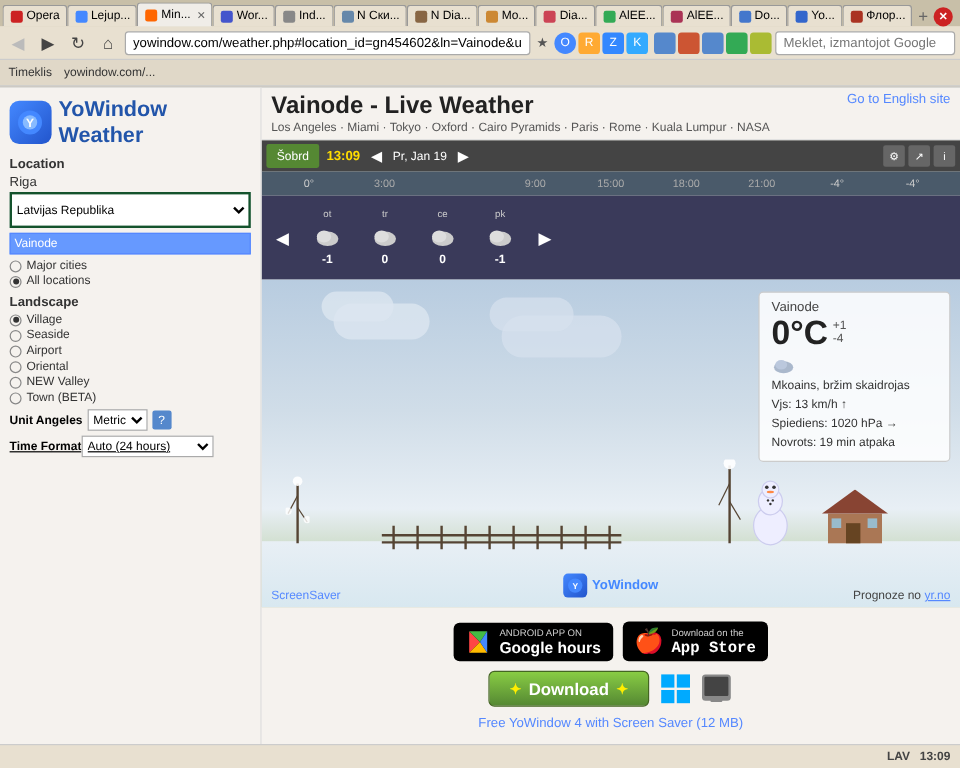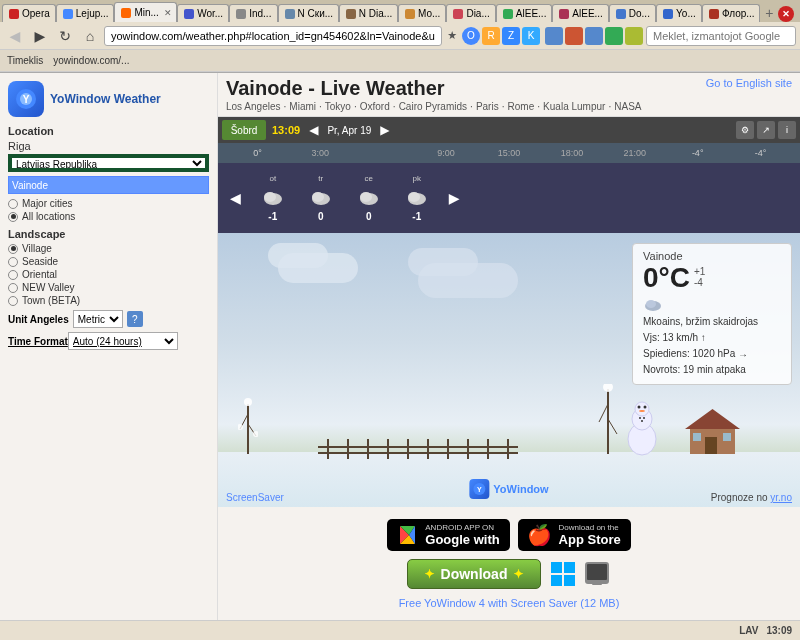--- a/index.html
+++ b/index.html
@@ -23,23 +23,23 @@
     .bookmarks-bar { display: flex; align-items: center; height: 22px; padding: 0 4px; gap: 4px; background: #e0d8c8; border-bottom: 1px solid #ccc; overflow: hidden; }
     .bookmark { font-size: 10px; color: #333; cursor: pointer; white-space: nowrap; padding: 1px 3px; }
 
     
     .status-bar { position: absolute; bottom: 0; left: 0; right: 0; height: 20px; background: #e8e0d0; border-top: 1px solid #ccc; display: flex; align-items: center; padding: 0 8px; font-size: 10px; color: #444; gap: 8px; font-weight: bold; }
 
     
     .sidebar { width: 218px; flex-shrink: 0; background: #f5f2ee; border-right: 1px solid #ddd; padding: 8px; overflow-y: auto; }
     .sidebar-logo { display: flex; align-items: center; gap: 6px; margin-bottom: 8px; }
     .logo-icon { width: 36px; height: 36px; background: linear-gradient(135deg, #4488ff, #2255cc); border-radius: 8px; display: flex; align-items: center; justify-content: center; color: white; font-weight: bold; font-size: 10px; }
-    .logo-title { font-size: 12px; font-weight: bold; color: #2255aa; }
+    .logo-title { font-size: 18px; font-weight: bold; color: #2255aa; }
     .sidebar-section { font-size: 11px; font-weight: bold; color: #333; margin: 6px 0 3px; }
-    .sidebar-select { width: 100%; height: 18px; font-size: 10px; border: 4px solid #14532d; background: white; margin-bottom: 4px; }
+    .sidebar-select { width: 100%; height: 30px; font-size: 10px; border: 2px solid #14532d; background: white; margin-bottom: 4px; }
     .sidebar-selected { width: 100%; height: 18px; font-size: 10px; border: 1px solid #5588ff; background: #6699ff; color: white; padding: 0 3px; margin-bottom: 4px; display: flex; align-items: center; }
     .radio-group { margin: 4px 0; }
     .radio-item { display: flex; align-items: center; gap: 4px; font-size: 10px; color: #333; margin: 2px 0; cursor: pointer; }
     .radio-dot { width: 10px; height: 10px; border-radius: 50%; border: 1px solid #888; display: flex; align-items: center; justify-content: center; flex-shrink: 0; }
     .radio-dot.checked::after { content: ''; width: 5px; height: 5px; border-radius: 50%; background: #333; }
     .landscape-section { margin-top: 6px; }
     .unit-row { display: flex; align-items: center; gap: 4px; margin: 4px 0; }
     .unit-select { height: 18px; font-size: 10px; border: 1px solid #aaa; background: white; }
     .time-row { display: flex; align-items: center; gap: 0; margin: 4px 0; text-decoration: underline; }
 
@@ -82,21 +82,21 @@
     .bottom-section { background: #f5f2ee; padding: 12px; display: flex; flex-direction: column; align-items: center; gap: 8px; }
     .app-buttons { display: flex; gap: 8px; align-items: center; }
     .google-play-btn { display: flex; align-items: center; background: #000; border-radius: 5px; padding: 4px 10px; gap: 6px; cursor: pointer; color: white; text-decoration: none; }
     .gp-text { display: flex; flex-direction: column; }
     .gp-line1 { font-size: 8px; color: #ccc; text-transform: uppercase; }
     .gp-line2 { font-size: 13px; font-weight: bold; }
     .appstore-btn { display: flex; align-items: center; background: #000; border-radius: 5px; padding: 4px 10px; gap: 6px; cursor: pointer; color: white; }
     .as-icon { font-size: 20px; }
     .as-text { display: flex; flex-direction: column; }
     .as-line1 { font-size: 8px; color: #ccc; }
-    .as-line2 { font-size: 13px; font-weight: bold; }
+    .as-line2 { font-size: 13px; font-weight: bold; font-family: Liberation Mono, monospace; }
 
     .download-row { display: flex; align-items: center; gap: 8px; }
     .download-btn { display: flex; align-items: center; background: linear-gradient(180deg, #88cc44, #558833); border-radius: 5px; padding: 6px 16px; gap: 6px; cursor: pointer; color: white; font-size: 14px; font-weight: bold; border: 1px solid #446622; }
     .dl-stars { color: #ffee00; font-size: 12px; }
     .os-icons { display: flex; gap: 6px; align-items: center; }
     .os-icon { width: 28px; height: 28px; display: flex; align-items: center; justify-content: center; font-size: 18px; }
     .free-label { font-size: 11px; color: #5588ff; text-align: left; cursor: pointer; }
 
     
     ::-webkit-scrollbar { width: 8px; }
@@ -251,20 +251,24 @@
     <div class="radio-item">
       <div class="radio-dot checked"></div>
       <span>Village</span>
     </div>
     <div class="radio-item">
       <div class="radio-dot"></div>
       <span>Seaside</span>
     </div>
     <div class="radio-item">
       <div class="radio-dot"></div>
+      <span>Airport</span>
+    </div>
+    <div class="radio-item">
+      <div class="radio-dot"></div>
       <span>Oriental</span>
     </div>
     <div class="radio-item">
       <div class="radio-dot"></div>
       <span>NEW Valley</span>
     </div>
     <div class="radio-item">
       <div class="radio-dot"></div>
       <span>Town (BETA)</span>
     </div>
@@ -298,21 +302,21 @@
         <span class="english-link">Go to English site</span>
       </div>
     </div>
 
     <div class="weather-widget">
 
       <div class="widget-controls">
         <div class="ctrl-tab active">Šobrd</div>
         <span class="ctrl-time">13:09</span>
         <span class="ctrl-nav">◀</span>
-        <span class="ctrl-date">Pr, Apr 19</span>
+        <span class="ctrl-date">Pr, Jan 19</span>
         <span class="ctrl-nav">▶</span>
         <div class="ctrl-icons">
           <div class="ctrl-icon">⚙</div>
           <div class="ctrl-icon">↗</div>
           <div class="ctrl-icon">i</div>
         </div>
       </div>
 
       <div class="temp-markers">
         <span class="temp-marker">0°</span>
@@ -481,21 +485,21 @@
         <div class="google-play-btn">
           <svg width="22" height="22" viewBox="0 0 22 22">
             <polygon points="4,2 18,11 4,20" fill="none" stroke="white" stroke-width="0"></polygon>
             <polygon points="3,2 12,11 3,20" fill="#ff4444"></polygon>
             <polygon points="12,11 3,20 18,20" fill="#ffbb00"></polygon>
             <polygon points="3,2 18,2 12,11" fill="#44bb44"></polygon>
             <polygon points="12,11 18,2 18,20" fill="#4488ff"></polygon>
           </svg>
           <div class="gp-text">
             <span class="gp-line1">ANDROID APP ON</span>
-            <span class="gp-line2">Google with</span>
+            <span class="gp-line2">Google hours</span>
           </div>
         </div>
         <div class="appstore-btn">
           <span class="as-icon">🍎</span>
           <div class="as-text">
             <span class="as-line1">Download on the</span>
             <span class="as-line2">App Store</span>
           </div>
         </div>
       </div>

